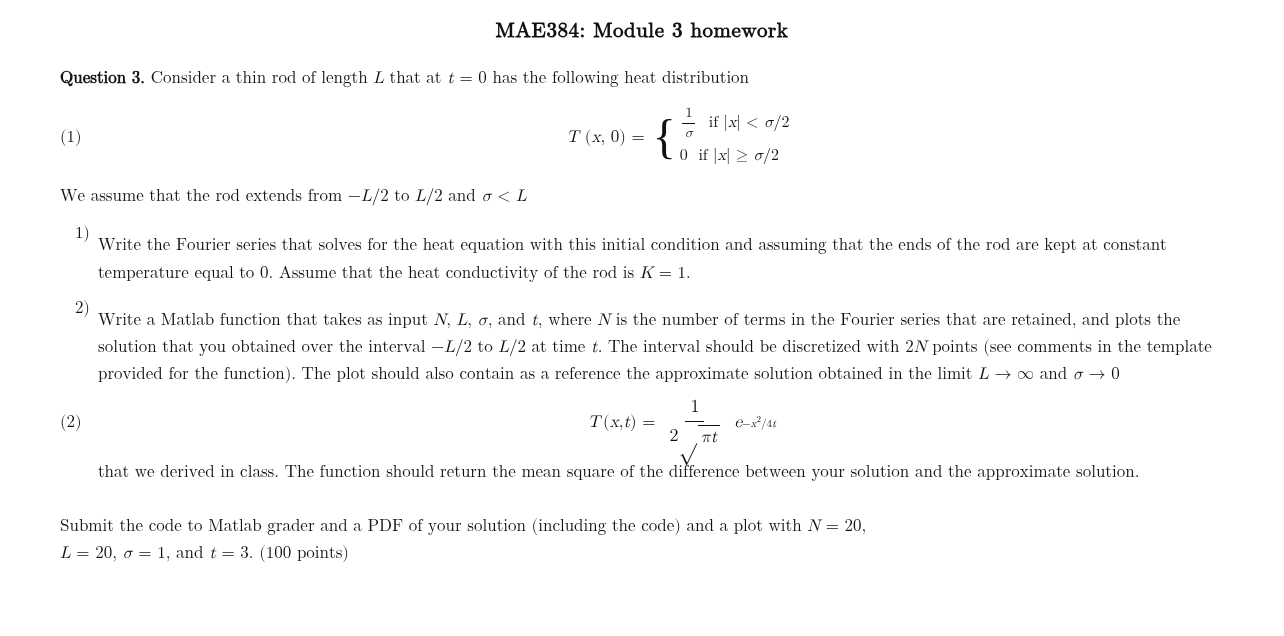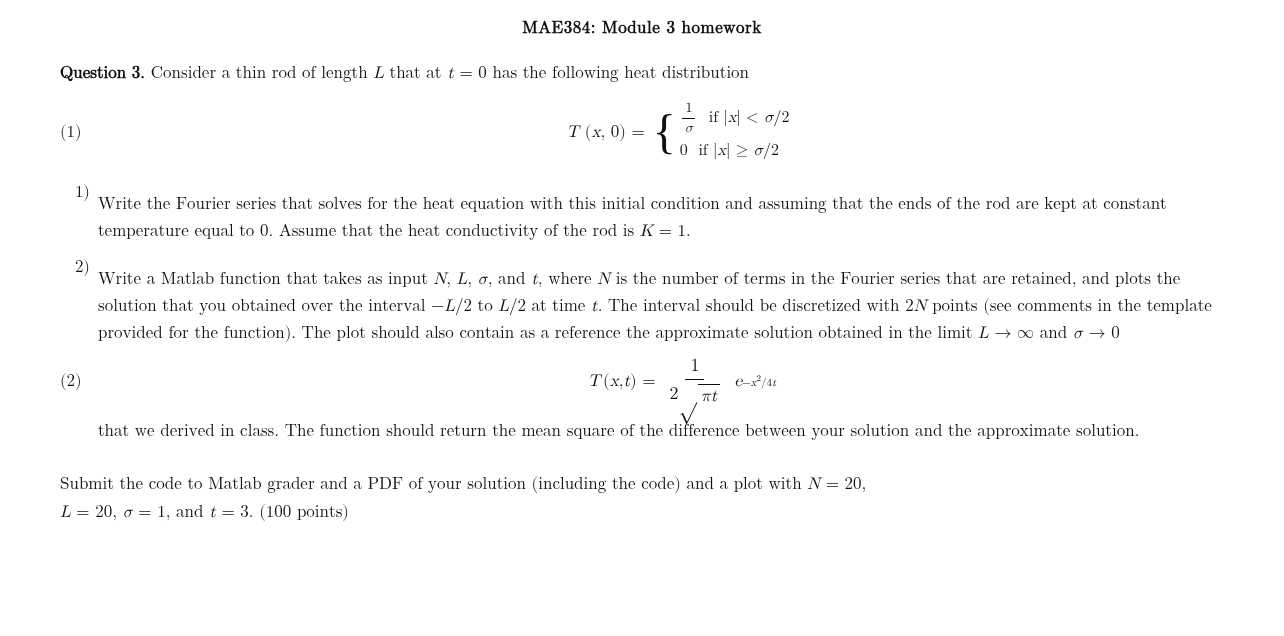--- a/index.html
+++ b/index.html
@@ -8,21 +8,21 @@
       font-family: "Computer Modern", "Latin Modern Math", Georgia, serif;
       font-size: 17px;
       color: #111;
       width: 1284px;
       min-height: 636px;
       padding: 18px 60px 30px 60px;
     }
     .title {
       text-align: center;
       font-weight: bold;
-      font-size: 17px;
+      font-size: 21px;
       margin-bottom: 22px;
       letter-spacing: 0.5px;
     }
     .main-text {
       margin-bottom: 10px;
       line-height: 1.55;
     }
     .equation-block {
       display: flex;
       align-items: center;
@@ -173,20 +173,23 @@
             </span>
             <span class="case-row">
               0 &nbsp;if |<span style="font-style:italic;">x</span>| ≥ <span style="font-style:italic;">σ</span>/2
             </span>
           </span>
         </span>
       </span>
     </div>
   </div>
 
+  <p class="assumes-text">
+    We assume that the rod extends from −<span style="font-style:italic;">L</span>/2 to <span style="font-style:italic;">L</span>/2 and <span style="font-style:italic;">σ</span> &lt; <span style="font-style:italic;">L</span>
+  </p>
 
   <div class="list-item">
     <span class="list-num">1)</span>
     <span class="list-body">
       Write the Fourier series that solves for the heat equation with this initial condition and assuming that the ends of the rod are kept at constant temperature equal to 0.  Assume that the heat conductivity of the rod is <span style="font-style:italic;">K</span> = 1.
     </span>
   </div>
 
   <div class="list-item">
     <span class="list-num">2)</span>

